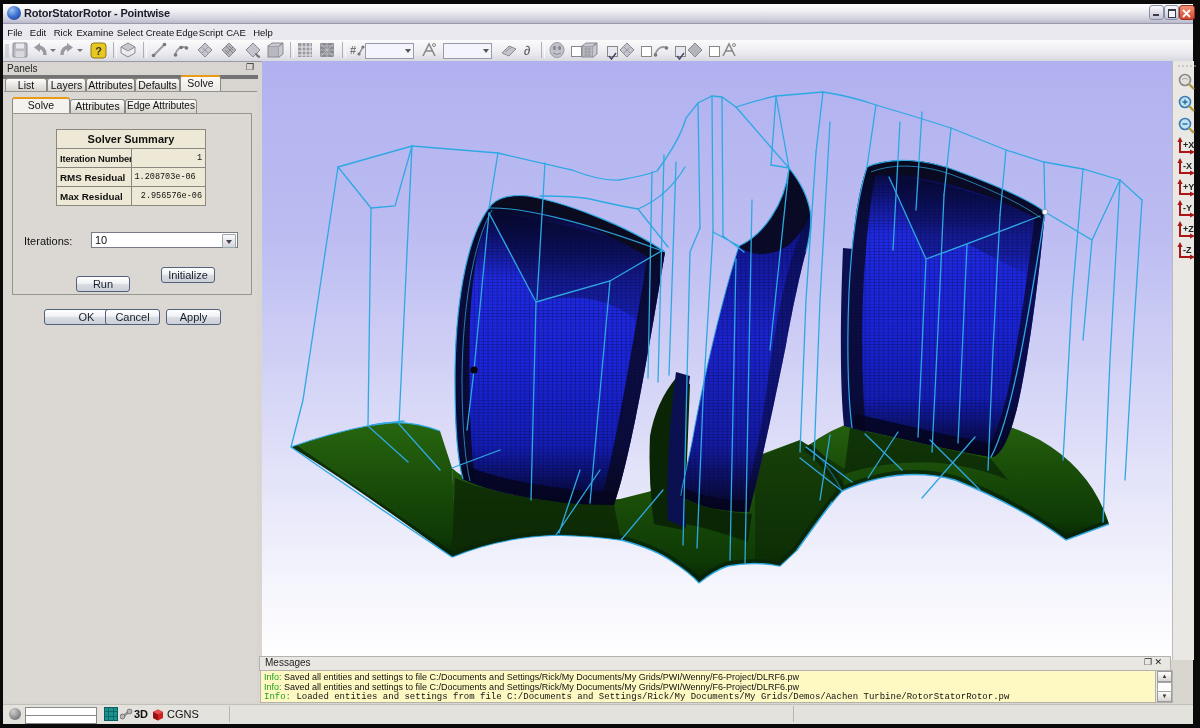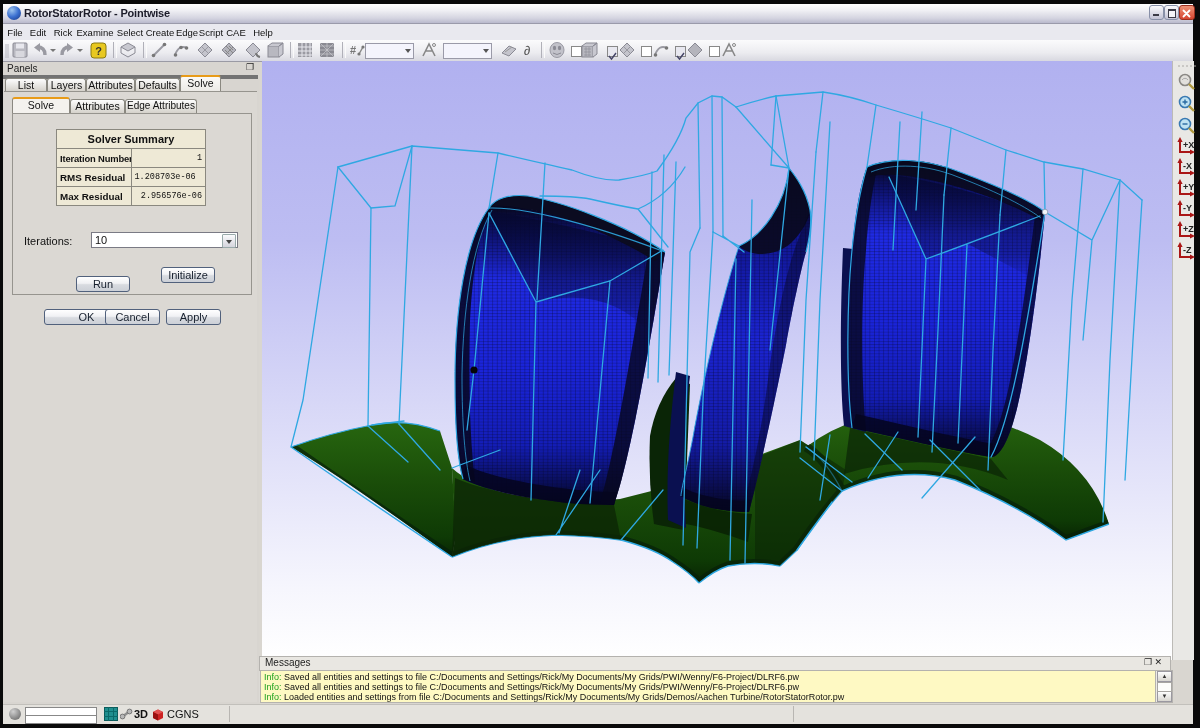--- a/index.html
+++ b/index.html
@@ -445,21 +445,21 @@
       </svg>
   </div>
   <div id="messages">
     <div id="msgtitle">
         <span style="position:absolute;left:5px;top:0px;">Messages</span>
       <span style="position:absolute;left:884px;top:0px;font-size:9px;">❐ ✕</span>
       </div>
     <div id="msglog">
       <div style="margin:1px 0 0 3px;"><b>Info:</b> Saved all entities and settings to file C:/Documents and Settings/Rick/My Documents/My Grids/PWI/Wenny/F6-Project/DLRF6.pw</div>
       <div style="margin:0 0 0 3px;"><b>Info:</b> Saved all entities and settings to file C:/Documents and Settings/Rick/My Documents/My Grids/PWI/Wenny/F6-Project/DLRF6.pw</div>
-      <div style="margin:0 0 0 3px;"><b>Info:</b> Loaded entities and settings from file C:/Documents and Settings/Rick/My Documents/My Grids/Demos/Aachen Turbine/RotorStatorRotor.pw</div>
+      <div style="margin:0 0 0 3px;font-family:Liberation Mono, monospace;"><b>Info:</b> Loaded entities and settings from file C:/Documents and Settings/Rick/My Documents/My Grids/Demos/Aachen Turbine/RotorStatorRotor.pw</div>
     </div>
     <div id="msgscroll">
       <div class="sbtn" style="top:0px;">▲</div>
       <div class="sbtn" style="top:20px;">▼</div>
       <div style="position:absolute;left:1px;top:11px;width:13px;height:8px;background:#fdfdfb;border:1px solid #a8a6a2;"></div>
     </div>
   </div>
   <div id="statusbar">
     <div style="position:absolute;left:6px;top:3px;width:12px;height:12px;border-radius:50%;background:radial-gradient(circle at 35% 30%,#cfcfcf,#8a8a8a 60%,#5f5f5f);"></div>
     <div style="position:absolute;left:22px;top:2px;width:70px;height:7px;background:#fff;border:1px solid #888;"></div>

